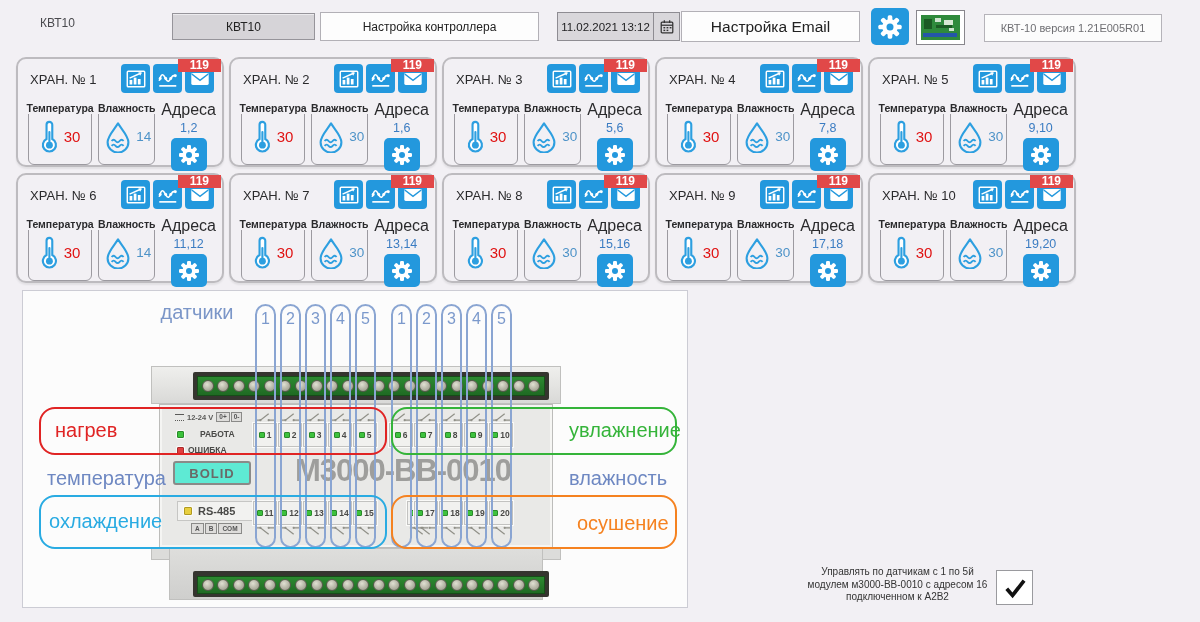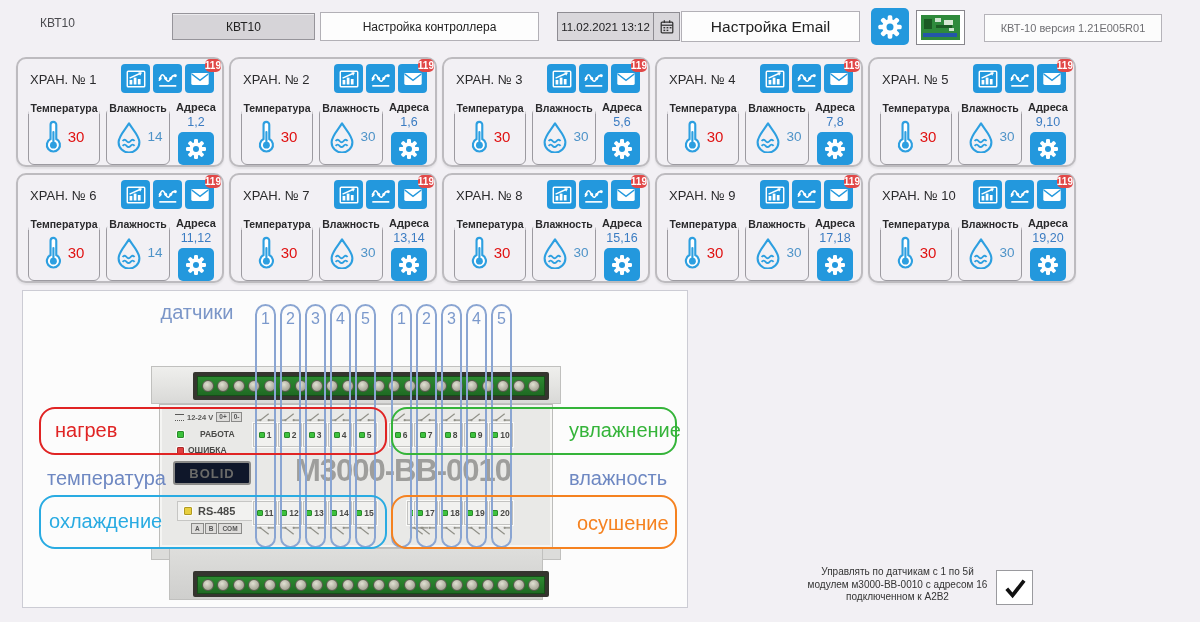--- a/index.html
+++ b/index.html
@@ -43,32 +43,32 @@
   
   .cards{position:absolute;left:16px;top:57px;display:grid;
     grid-template-columns:repeat(5,208px);grid-auto-rows:110px;column-gap:5px;row-gap:6px;}
   .card{position:relative;background:#f2f0f4;border:2px solid #bdbbbf;border-radius:10px;
     box-shadow:0 2px 2px rgba(0,0,0,0.07);box-sizing:border-box;}
   .card-title{position:absolute;left:12px;top:13px;font-size:13px;color:#2a2a2c;}
   .card-icons{position:absolute;top:5px;right:8px;display:flex;gap:3px;}
   .ibtn{width:29px;height:29px;background:#2398dd;border:none;border-radius:4px;
     display:flex;align-items:center;justify-content:center;position:relative;}
   .badge{position:absolute;top:-5px;right:-7px;background:#e14848;color:#fff;
-    font-size:10px;font-weight:bold;padding:1px 0;border-radius:5px;line-height:11px;}
+    font-size:12px;font-weight:bold;padding:1px 12px;border-radius:0;line-height:11px;}
   .card-body{position:absolute;left:10px;right:6px;top:44px;display:flex;gap:6px;align-items:flex-start;}
   .fset{position:relative;border:1px solid #9c9aa0;border-radius:6px;height:57px;
     box-sizing:border-box;display:flex;align-items:center;justify-content:center;margin-top:5px;}
   .fset-temp{width:82px;gap:6px;}
   .fset-hum{width:73px;gap:2px;}
   .legend{position:absolute;top:-7px;left:50%;transform:translateX(-50%);
     background:#f2f0f4;padding:0 2px;font-size:10.5px;font-weight:bold;color:#2a2a2c;white-space:nowrap;}
   .tval{font-size:15px;color:#e01212;}
   .hval{font-size:13.5px;color:#4e93c8;}
   .addr{flex:1;display:flex;flex-direction:column;align-items:center;margin-top:-2px;}
-  .addr-label{font-size:11px;font-weight:bold;color:#2a2a2c;}
+  .addr-label{font-size:16px;font-weight:normal;color:#2a2a2c;}
   .addr-val{font-size:12.5px;color:#3b7cc2;margin:2px 0 3px 0;}
   .gear-sm{width:36px;height:33px;background:#2398dd;border:none;border-radius:5px;
     display:flex;align-items:center;justify-content:center;}
   
   .panel{position:absolute;left:22px;top:290px;width:666px;height:318px;background:#fcfcfc;
     border:1px solid #ccccd4;box-sizing:border-box;}
   .sensors-label{position:absolute;left:118px;top:6px;width:112px;}
   .sensors-line{font-size:20px;color:#7b96c8;text-align:center;line-height:31px;}
   
   .dev{position:absolute;left:0;top:0;width:100%;height:100%;}
@@ -89,21 +89,21 @@
   .tbox{border:1px solid #8a8a88;background:#dedddb;font-size:6.5px;font-weight:bold;color:#555;
     padding:0 2px;line-height:8px;}
   .led{display:inline-block;border-radius:1px;box-shadow:0 0 0 1px #fbfbf9;}
   .led-g{width:7px;height:7px;background:#3bc23b;border:1px solid #2a8a2a;box-sizing:border-box;}
   .led-r{width:7px;height:7px;background:#e04040;border:1px solid #a82c2c;box-sizing:border-box;}
   .led-y{width:8px;height:8px;background:#e8cf3f;border:1px solid #b09a22;box-sizing:border-box;}
   .lrow{position:absolute;display:flex;align-items:center;gap:4px;
     font-size:8.5px;font-weight:bold;color:#4a4a48;}
   .run-row{left:154px;top:138px;gap:16px;}
   .err-row{left:154px;top:154px;}
-  .brand{position:absolute;left:150px;top:170px;width:78px;height:24px;background:#0f172a;
+  .brand{position:absolute;left:150px;top:170px;width:78px;height:24px;background:#5eead4;
     border:2px solid #8a8a88;border-radius:3px;display:flex;align-items:center;justify-content:center;
     font-size:13px;font-weight:bold;letter-spacing:1px;color:#6a6a68;box-sizing:border-box;}
   .model{position:absolute;left:232px;top:162px;width:296px;text-align:center;
     font-size:31px;font-weight:bold;color:#9e9e9c;letter-spacing:-1px;white-space:nowrap;}
   .rs-wrap{position:absolute;left:154px;top:210px;width:84px;}
   .rs-box{background:#f2f2f0;border:1px solid #c6c6c4;display:flex;align-items:center;gap:6px;
     padding:3px 6px;box-sizing:border-box;font-size:11px;font-weight:bold;color:#4a4a48;}
   .rs-terms{display:flex;gap:1px;margin:2px 0 0 14px;}
   .rs-terms span{border:1px solid #8a8a88;background:#dedddb;font-size:6.5px;font-weight:bold;
     color:#555;padding:0 3px;line-height:9px;}

